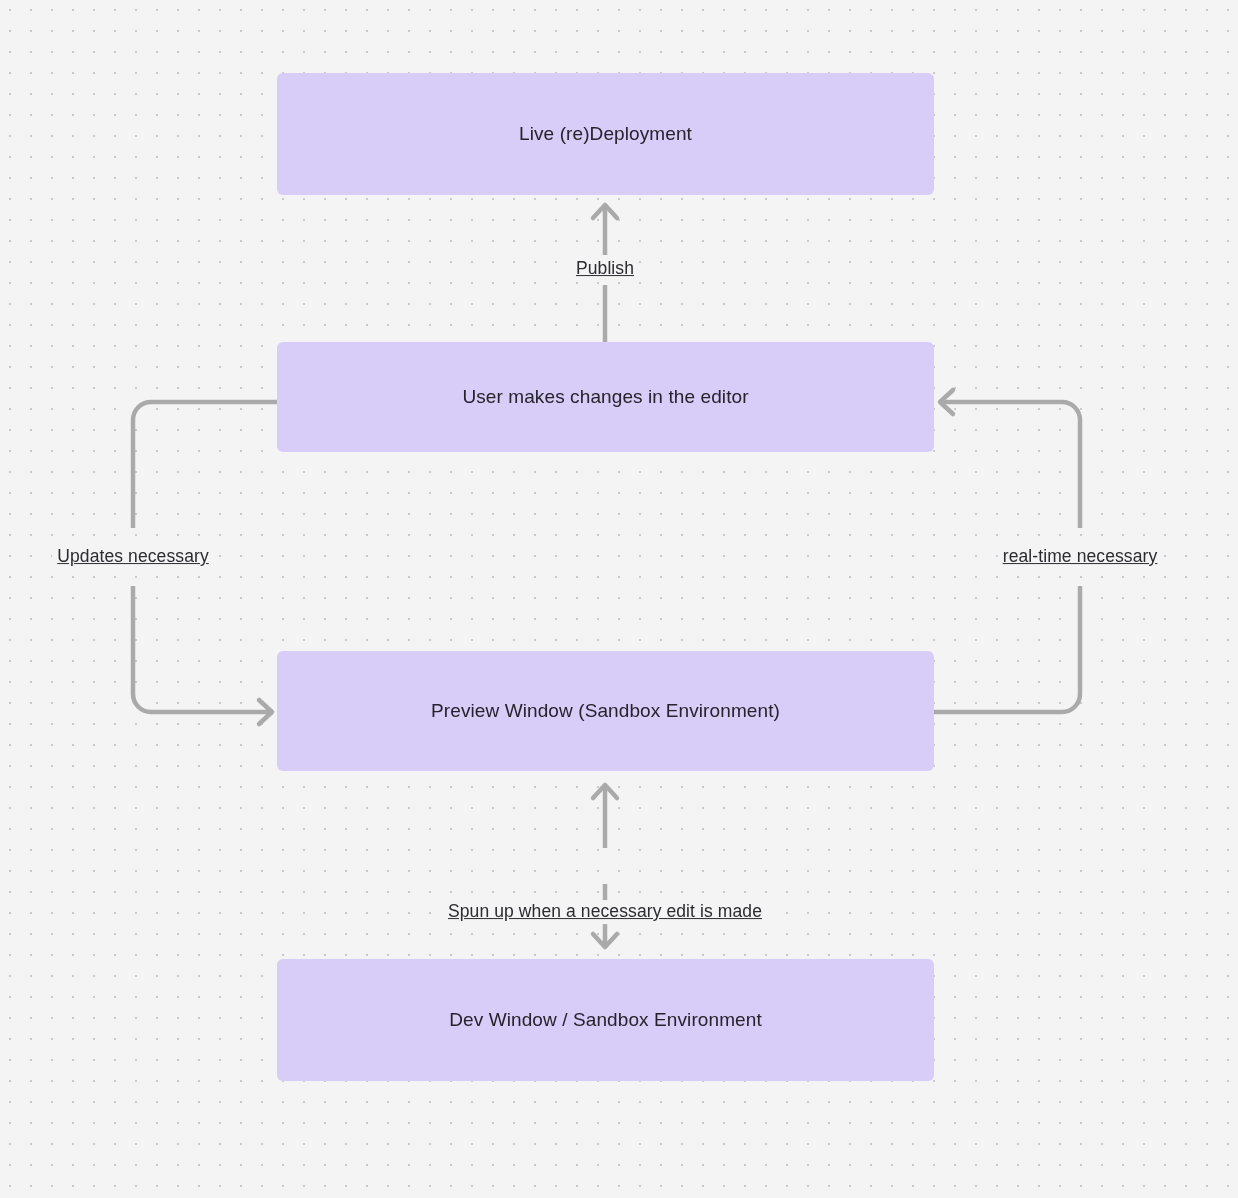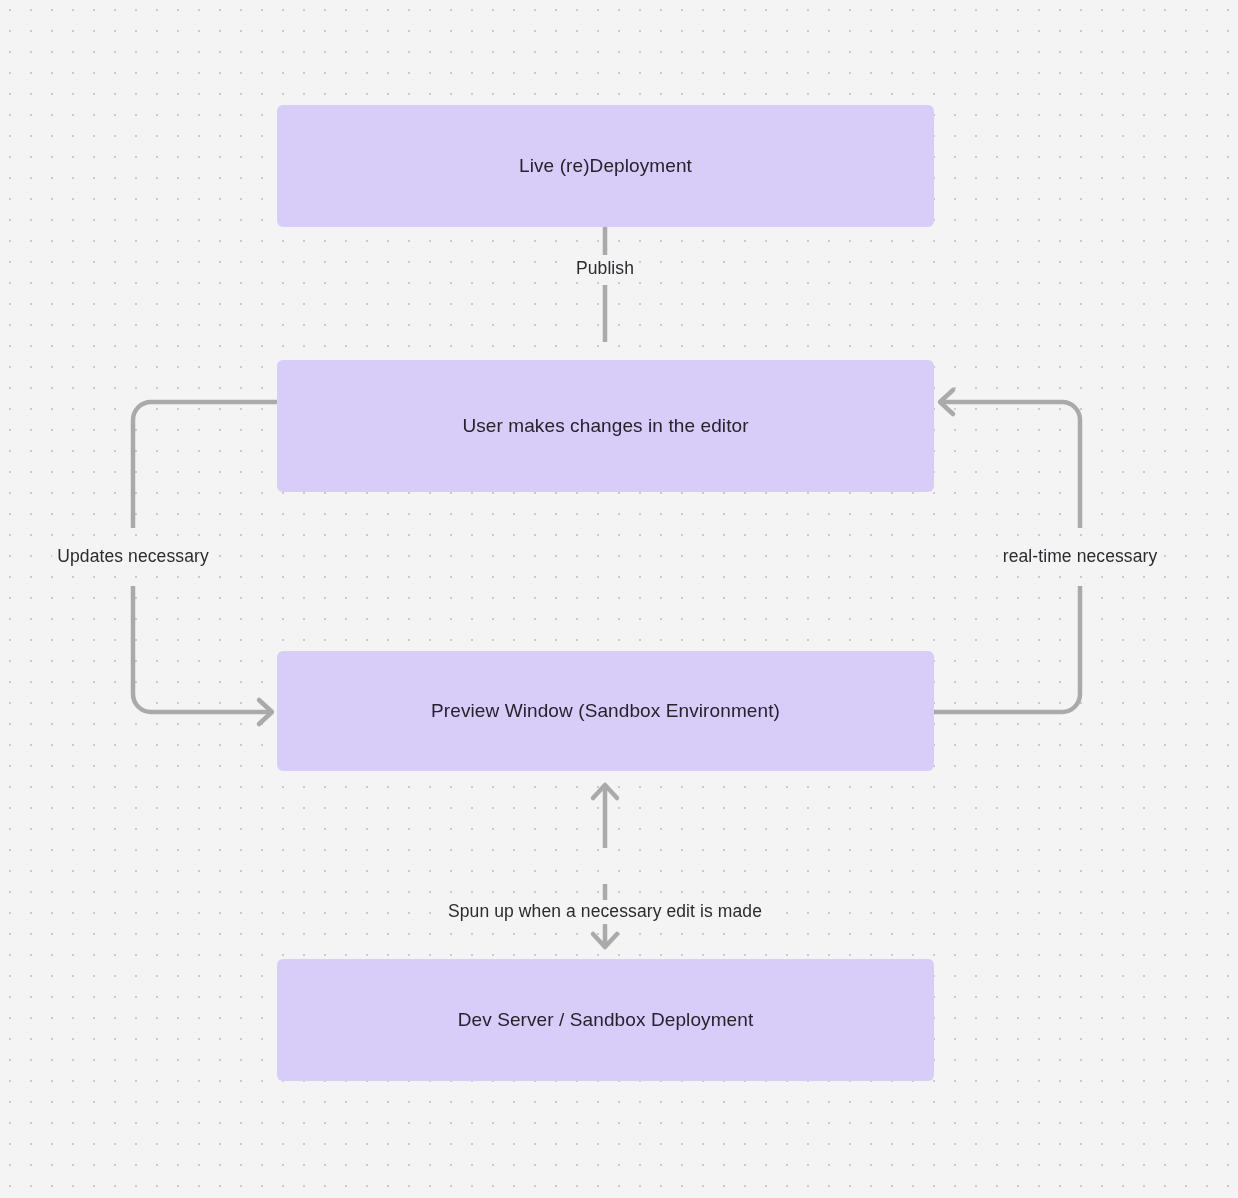--- a/index.html
+++ b/index.html
@@ -50,21 +50,21 @@
   .edge-label {
     position: absolute;
     font-size: 17.5px;
     color: #2b2b30;
     letter-spacing: 0.1px;
     white-space: nowrap;
     background: #f4f4f5;
     padding: 1px 5px;
     line-height: 1.25;
   }
-  .el-center { transform: translate(-50%, -50%); }
+  .el-center { transform: translate(-50%, -50%); text-decoration: underline; }
 </style>
 </head>
 <body>
 
 <div id="canvas">
 
   <svg class="edge-layer" width="1238" height="1198" viewBox="0 0 1238 1198" xmlns="http://www.w3.org/2000/svg" aria-hidden="true">
 
     <g>
       <path d="M605,342 L605,285" stroke="#aaaaaa" stroke-width="4.5" fill="none" stroke-linecap="butt"></path>
@@ -85,34 +85,34 @@
     </g>
 
     <g>
       <path d="M605,848 L605,785" stroke="#aaaaaa" stroke-width="4.5" fill="none" stroke-linecap="butt"></path>
       <path d="M593,798 L605,785 L617,798" stroke="#aaaaaa" stroke-width="4.5" fill="none" stroke-linecap="round" stroke-linejoin="round"></path>
       <path d="M605,884 L605,947" stroke="#aaaaaa" stroke-width="4.5" fill="none" stroke-linecap="butt"></path>
       <path d="M593,934 L605,947 L617,934" stroke="#aaaaaa" stroke-width="4.5" fill="none" stroke-linecap="round" stroke-linejoin="round"></path>
     </g>
   </svg>
 
-  <div class="node" style="left:277px; top:73px; width:657px; height:122px;margin-top:32px;">
+  <div class="node" style="left:277px; top:73px; width:657px; height:122px;">
     <span class="node-label">Live (re)Deployment</span>
   </div>
 
-  <div class="node" style="left:277px; top:360px; width:657px; height:132px;">
+  <div class="node" style="left:277px; top:342px; width:657px; height:110px;">
     <span class="node-label">User makes changes in the editor</span>
   </div>
 
   <div class="node" style="left:277px; top:651px; width:657px; height:120px;">
     <span class="node-label">Preview Window (Sandbox Environment)</span>
   </div>
 
   <div class="node" style="left:277px; top:959px; width:657px; height:122px;">
-    <span class="node-label">Dev Server / Sandbox Deployment</span>
+    <span class="node-label">Dev Window / Sandbox Environment</span>
   </div>
 
   <div class="edge-label el-center" style="left:605px; top:269px;">Publish</div>
 
   <div class="edge-label el-center" style="left:133px; top:557px;">Updates necessary</div>
 
   <div class="edge-label el-center" style="left:1080px; top:557px;">real-time necessary</div>
 
   <div class="edge-label el-center" style="left:605px; top:912px;">Spun up when a necessary edit is made</div>
 

